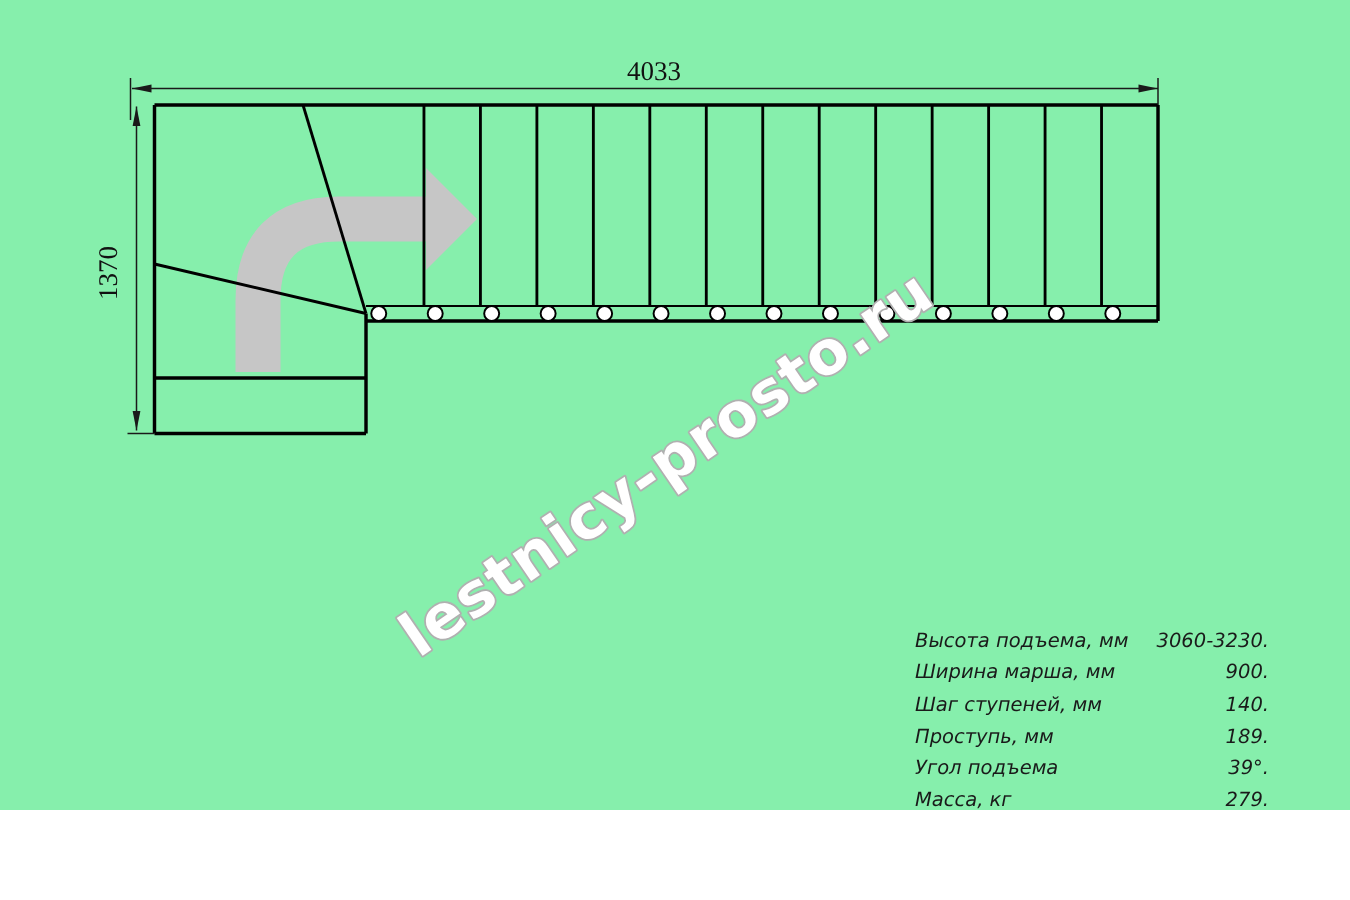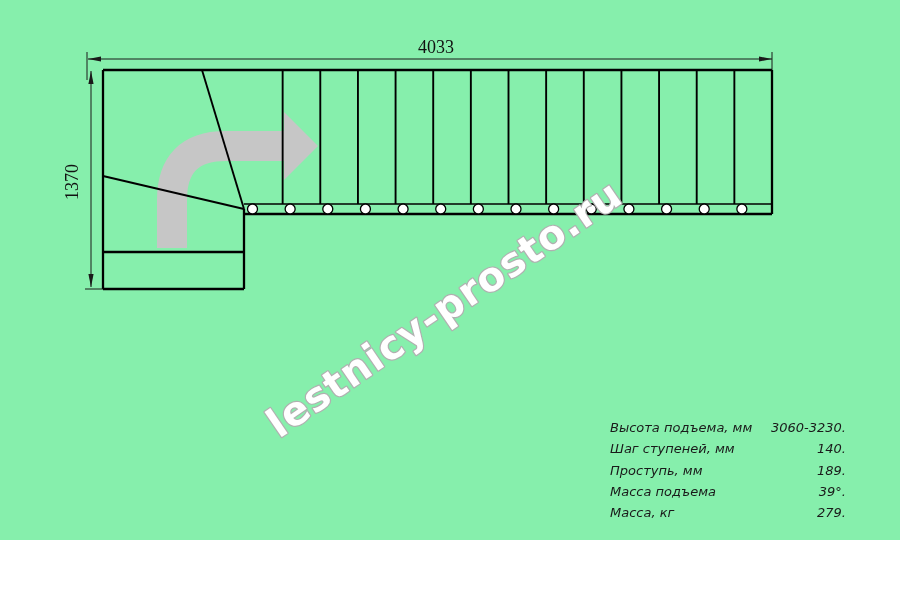--- a/index.html
+++ b/index.html
@@ -128,29 +128,33 @@
 
     <text class="watermark" x="452" y="320" text-anchor="middle" transform="rotate(-34.5 452 320)">lestnicy-prosto.ru</text>
   </svg>
 
   <div class="specs">
     <div class="spec-row">
       <span class="spec-label">Высота подъема, мм</span>
       <span class="spec-value">3060-3230.</span>
     </div>
     <div class="spec-row">
+      <span class="spec-label">Ширина марша, мм</span>
+      <span class="spec-value">900.</span>
+    </div>
+    <div class="spec-row">
       <span class="spec-label">Шаг ступеней, мм</span>
       <span class="spec-value">140.</span>
     </div>
     <div class="spec-row">
       <span class="spec-label">Проступь, мм</span>
       <span class="spec-value">189.</span>
     </div>
     <div class="spec-row">
-      <span class="spec-label">Масса подъема</span>
+      <span class="spec-label">Угол подъема</span>
       <span class="spec-value">39°.</span>
     </div>
     <div class="spec-row">
       <span class="spec-label">Масса, кг</span>
       <span class="spec-value">279.</span>
     </div>
   </div>
 </div>
 
 </body></html>

